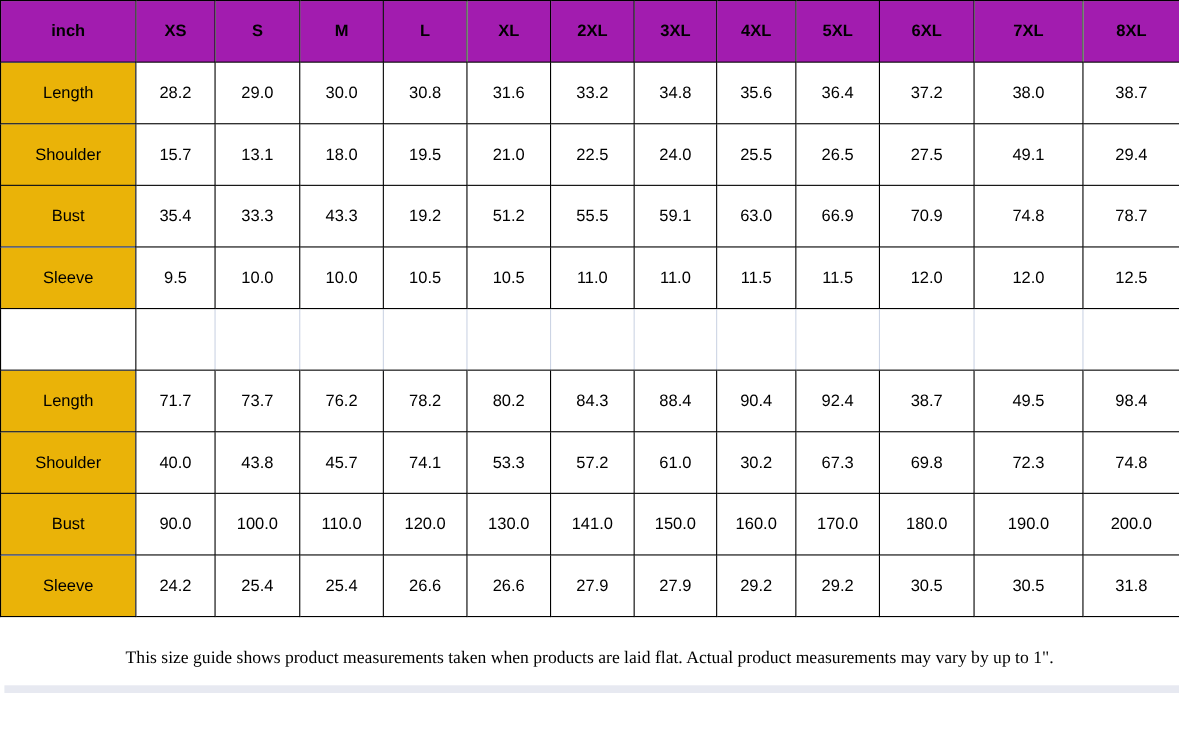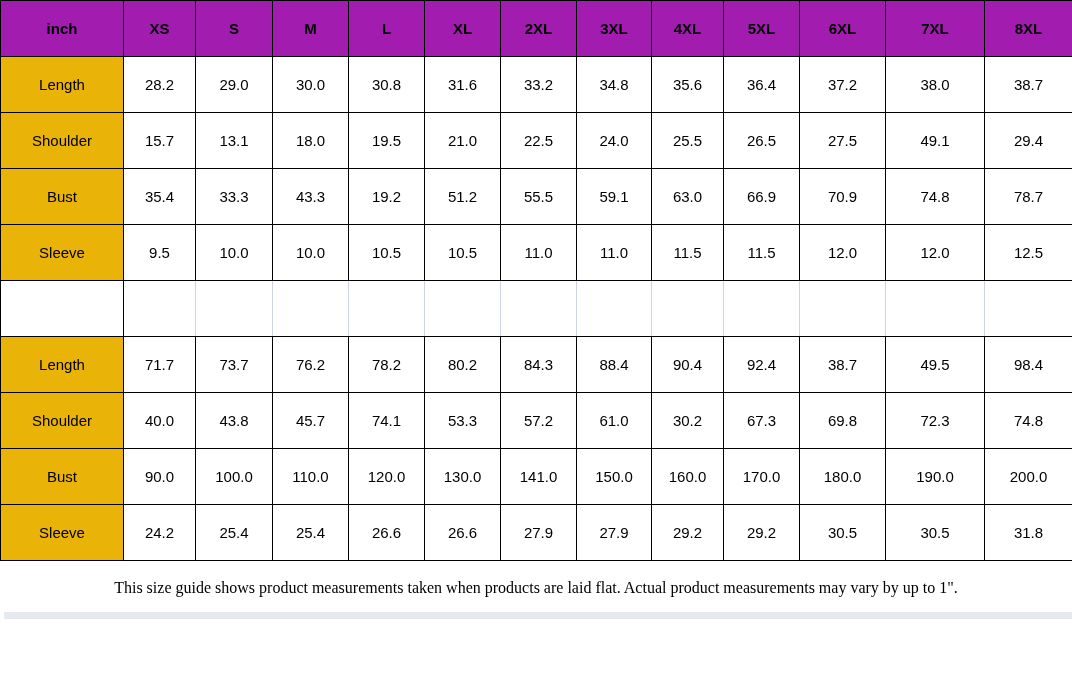--- a/index.html
+++ b/index.html
@@ -24,21 +24,21 @@
     border-color:#ccd4e4;
     border-top-color:#000;
     border-bottom-color:#000;
   }
   tr.spacer td:first-child{border-right-color:#000;border-left-color:#000;}
   th:last-child,td:last-child{border-right-color:transparent;}
   .footer{
     height:57px;position:relative;
     font-family:"Liberation Serif",serif;font-size:16px;
   }
-  .footer p{margin:1px;padding-top:17px;text-align:center;}
+  .footer p{margin:12px;padding-top:17px;text-align:center;}
   .bottom-strip{
     position:absolute;left:4px;right:0;bottom:0;height:7px;background:#e7e9f1;
   }
 </style>
 </head>
 <body>
 
 <table>
   <colgroup id="cols">
       <col style="width: 123px;">

